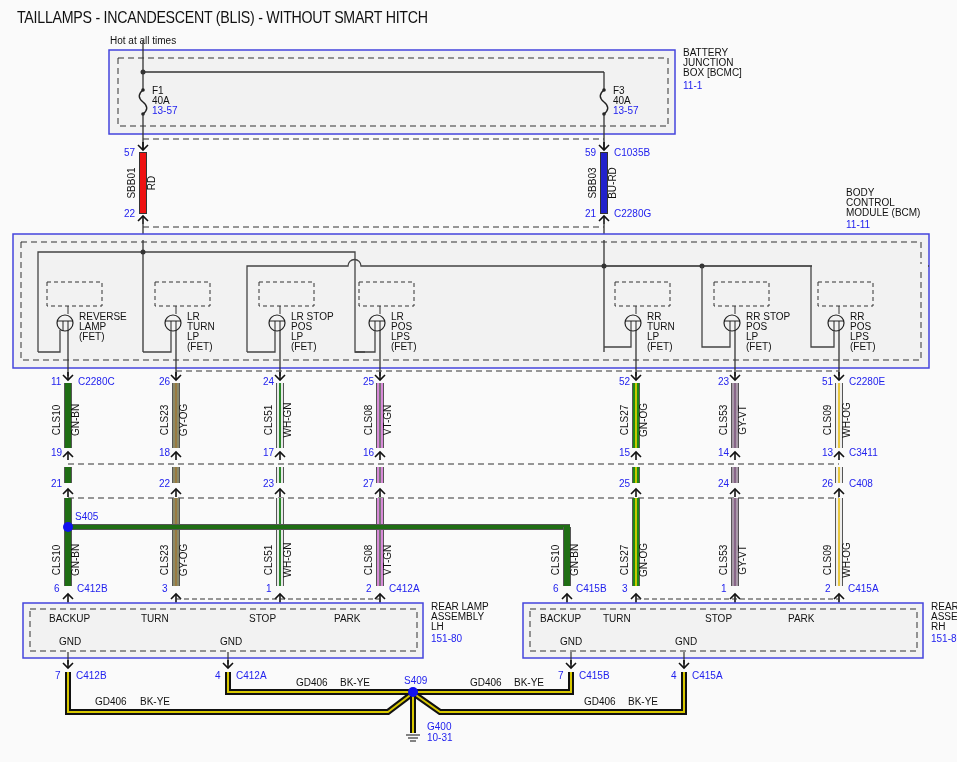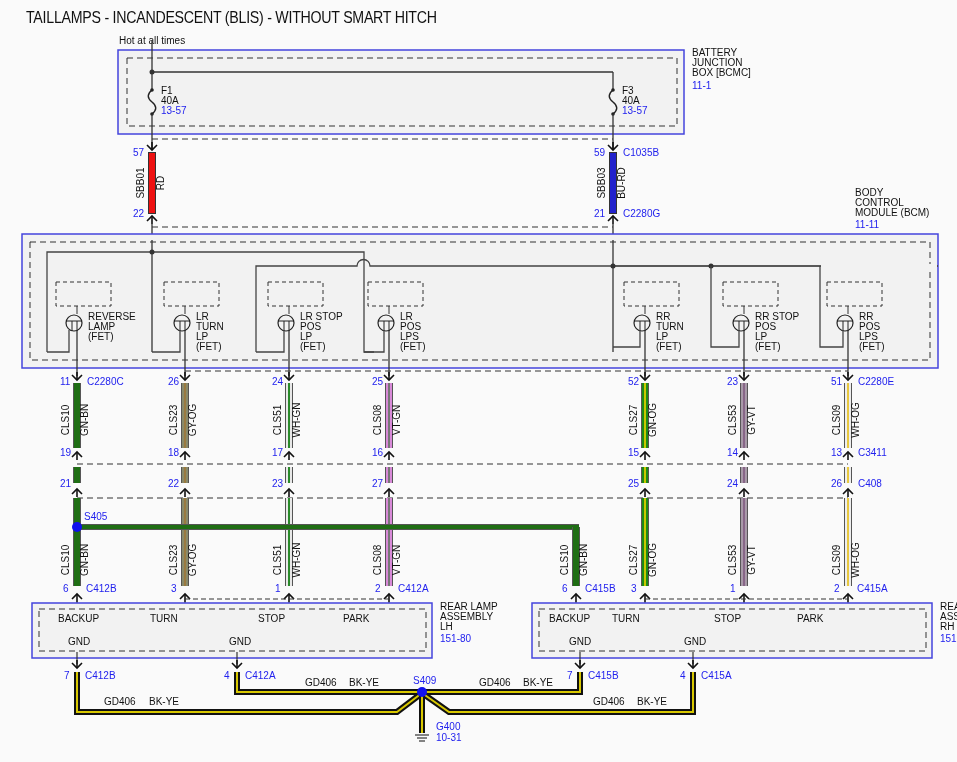--- a/index.html
+++ b/index.html
@@ -1,17 +1,17 @@
 <!DOCTYPE html>
 <html><head>
 <meta charset="utf-8">
 <style>
   html,body{margin:0;padding:0;background:#fafafa;}
   body{width:957px;height:762px;overflow:hidden;font-family:"Liberation Sans",sans-serif;}
-  #stage{position:absolute;left:9px;top:0;width:810px;height:762px;}
+  #stage{position:absolute;left:0;top:0;width:810px;height:762px;}
   .title{position:absolute;left:17px;top:8px;font-size:16.5px;font-weight:normal;color:#111;letter-spacing:-0.3px;transform:scaleX(0.86);transform-origin:left top;white-space:nowrap;}
   svg text{font-family:"Liberation Sans",sans-serif;}
   .lbl{font-size:10px;fill:#111;}
   .blue{font-size:10px;fill:#2222ee;}
 </style>
 </head>
 <body>
 
 <div id="stage">
   <div class="title">TAILLAMPS - INCANDESCENT (BLIS) - WITHOUT SMART HITCH</div>

